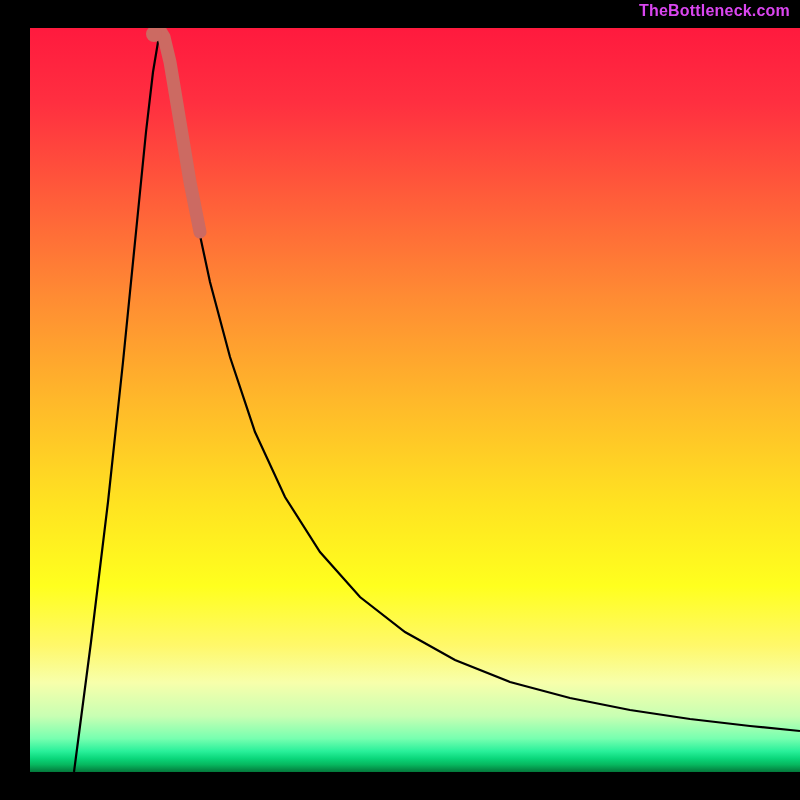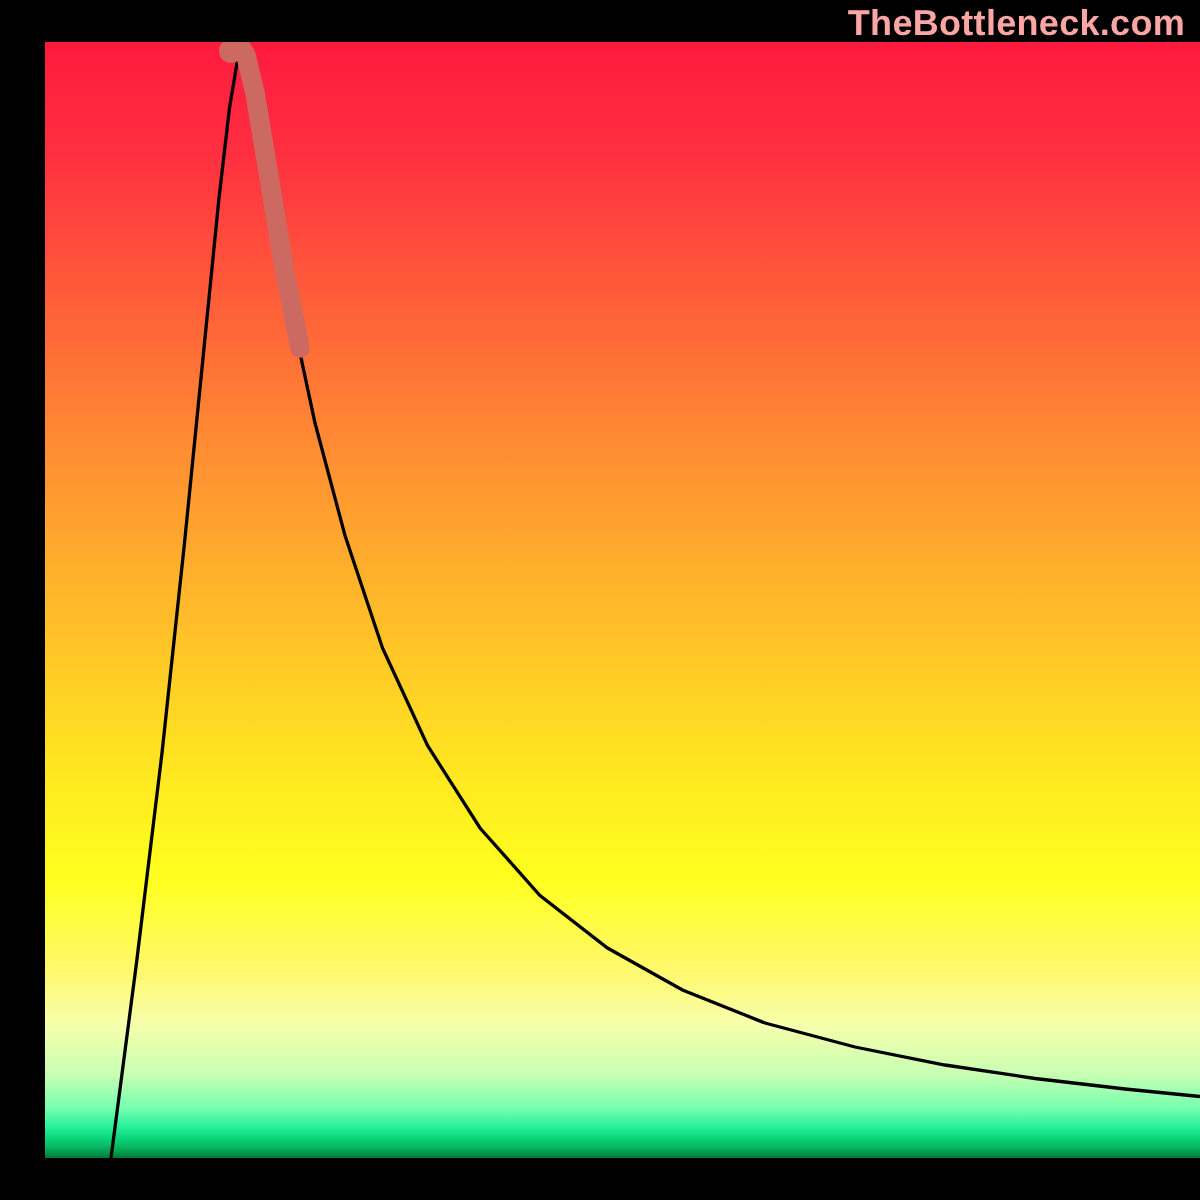--- a/index.html
+++ b/index.html
@@ -14,22 +14,22 @@
   .frame {
     position: relative;
     width: 800px;
     height: 800px;
     background: #000;
   }
   .watermark {
     position: absolute;
     top: 2px;
     right: 10px;
-    color: #fca5a5;
-    font-size: 24px;
+    color: #d946ef;
+    font-size: 16px;
     font-weight: 600;
     letter-spacing: 0.2px;
     z-index: 20;
   }
   .plot-area {
     position: absolute;
     left: 30px;
     top: 28px;
     width: 770px;
     height: 744px;

